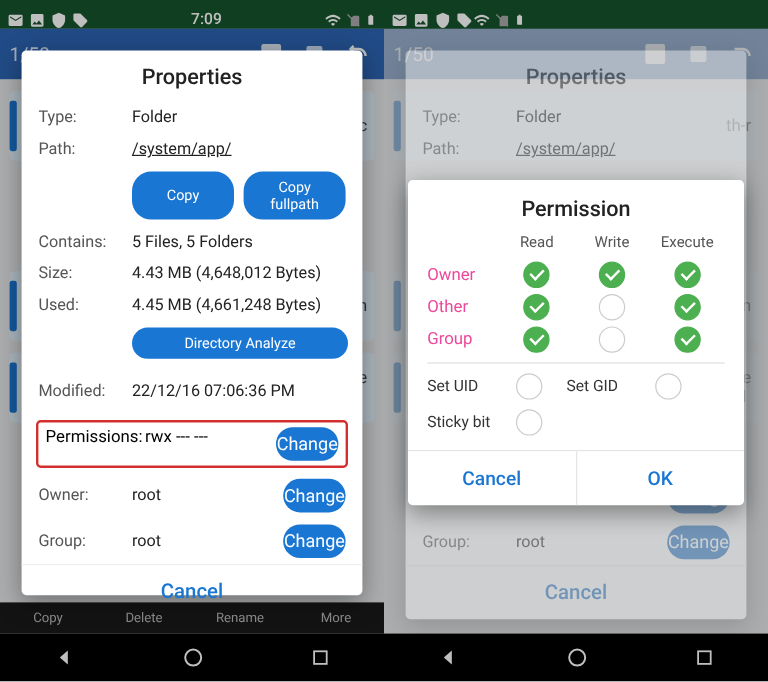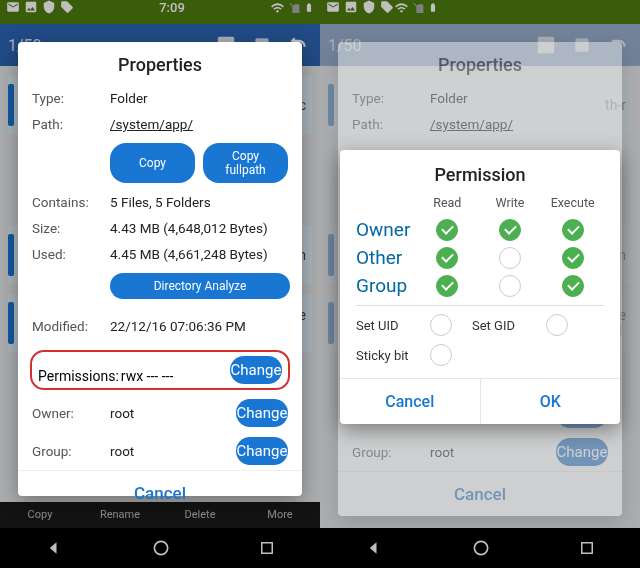--- a/index.html
+++ b/index.html
@@ -1,18 +1,18 @@
 <!DOCTYPE html>
 <html><head>
 <meta charset="utf-8">
 <style>
 *{margin:0;padding:0;box-sizing:border-box;font-family:Roboto,Arial,sans-serif;-webkit-font-smoothing:antialiased}
 body{width:640px;height:568px;background:#fff;display:flex}
 .phone{width:320px;height:568px;position:relative;background:#e4e7ea;overflow:hidden}
-.statusbar{height:24px;background:#4d7c0f;color:#fff;display:flex;align-items:flex-start;padding:0 6px;font-size:12px}
+.statusbar{height:24px;background:#14532d;color:#fff;display:flex;align-items:flex-end;padding:0 6px;font-size:12px}
 .sb-left{display:flex;gap:4px;align-items:center}
 .sb-center{flex:1;text-align:center;font-size:13px;font-weight:500}
 .sb-right{display:flex;gap:3px;align-items:center}
 .topbar{height:42px;background:#2c65b3;display:flex;align-items:center;color:#fff;padding:0 8px}
 .topbar .count{font-size:16px;color:#dfe9f6}
 .topbar .spacer{flex:1}
 .topbar .ticon{width:28px;height:28px;display:flex;align-items:center;justify-content:center;margin-left:8px}
 .bgcards{position:absolute;top:66px;left:0;right:0;bottom:0}
 .card{background:#e3f2fd;border-radius:4px;margin:10px 8px;height:58px;position:relative}
 .card .bar{position:absolute;left:0;top:8px;bottom:8px;width:6px;background:#1976d2;border-radius:2px}
@@ -27,29 +27,29 @@
 .row .lbl{width:78px;color:#555}
 .row .val{flex:1;color:#222}
 .link{color:#1976d2;text-decoration:underline}
 .btnrow{display:flex;gap:8px;margin:6px 0 6px 78px}
 .pill{background:#1976d2;color:#fff;border-radius:16px;font-size:12px;padding:6px 16px;text-align:center;border:none}
 .pill.wide{flex:1}
 .pill.analyze{margin:6px 0 6px 78px;width:180px}
 .btncol{margin-left:auto}
 .pill.change{width:52px;font-size:15px;padding:5px 0}
 .hr{height:1px;background:#e0e0e0;margin:4px -14px}
-.highlight{border:2.5px solid #d32f2f;border-radius:14px;margin:3px -2px;padding:4px 6px;display:flex;align-items:flex-end}
+.highlight{border:2.5px solid #d32f2f;border-radius:4px;margin:3px -2px;padding:4px 6px;display:flex;align-items:flex-start}
 .cancel{text-align:center;color:#1976d2;font-size:17px;font-weight:500;padding:12px 0;border-top:1px solid #eee;margin:auto -14px 0}
 .dialog2{position:absolute;left:20px;right:20px;top:150px;background:#fff;border-radius:4px;box-shadow:0 6px 20px rgba(0,0,0,0.4);padding:14px 16px 0}
 .dialog2 h2{text-align:center;font-size:18px;font-weight:500;color:#222;margin-bottom:10px}
 .phead{display:flex;font-size:12.5px;color:#555;margin-bottom:8px}
 .phead .pspace{width:60px}
 .phead .pc{flex:1;text-align:center}
 .prow{display:flex;align-items:center;margin:5px 0}
-.prow .plbl{width:60px;font-size:19px;color:#0369a1}
+.prow .plbl{width:60px;font-size:14px;color:#ec4899}
 .prow .pc{flex:1;display:flex;justify-content:center}
 .chk{width:22px;height:22px;border-radius:50%;border:1.5px solid #ccc;background:#fff;position:relative}
 .chk.on{background:#4caf50;border-color:#4caf50}
 .chk.on::after{content:"";position:absolute;left:7px;top:3px;width:5px;height:9px;border:solid #fff;border-width:0 2.5px 2.5px 0;transform:rotate(45deg)}
 .srow{display:flex;align-items:center;margin:8px 0;font-size:13px;color:#333}
 .srow .sl{width:74px}
 .srow .chk{margin-right:20px}
 .dbtns{display:flex;border-top:1px solid #e5e5e5;margin:12px -16px 0}
 .dbtns div{flex:1;text-align:center;padding:13px 0;color:#1976d2;font-size:16px;font-weight:500}
 .dbtns div:first-child{border-right:1px solid #e5e5e5}
@@ -120,22 +120,22 @@
         <div class="txtr">n-m</div>
       </div>
     <div class="card">
         <div class="bar"></div>
         <div class="txtr" style="white-space:pre">me
 .M</div>
       </div>
   </div>
   <div class="bottomtools">
     <div>Copy</div>
+    <div>Delete</div>
     <div>Rename</div>
-    <div>Delete</div>
     <div>More</div>
   </div>
   <div class="navbar">
     <svg width="20" height="20" viewBox="0 0 24 24" fill="none" stroke="#fff" stroke-width="2">
         <path d="M15 5l-8 7 8 7z" fill="#fff" stroke="none"></path>
       </svg>
     <svg width="20" height="20" viewBox="0 0 24 24" fill="none" stroke="#fff" stroke-width="2">
         <circle cx="12" cy="12" r="8"></circle>
       </svg>
     <svg width="18" height="18" viewBox="0 0 24 24" fill="none" stroke="#fff" stroke-width="2">

